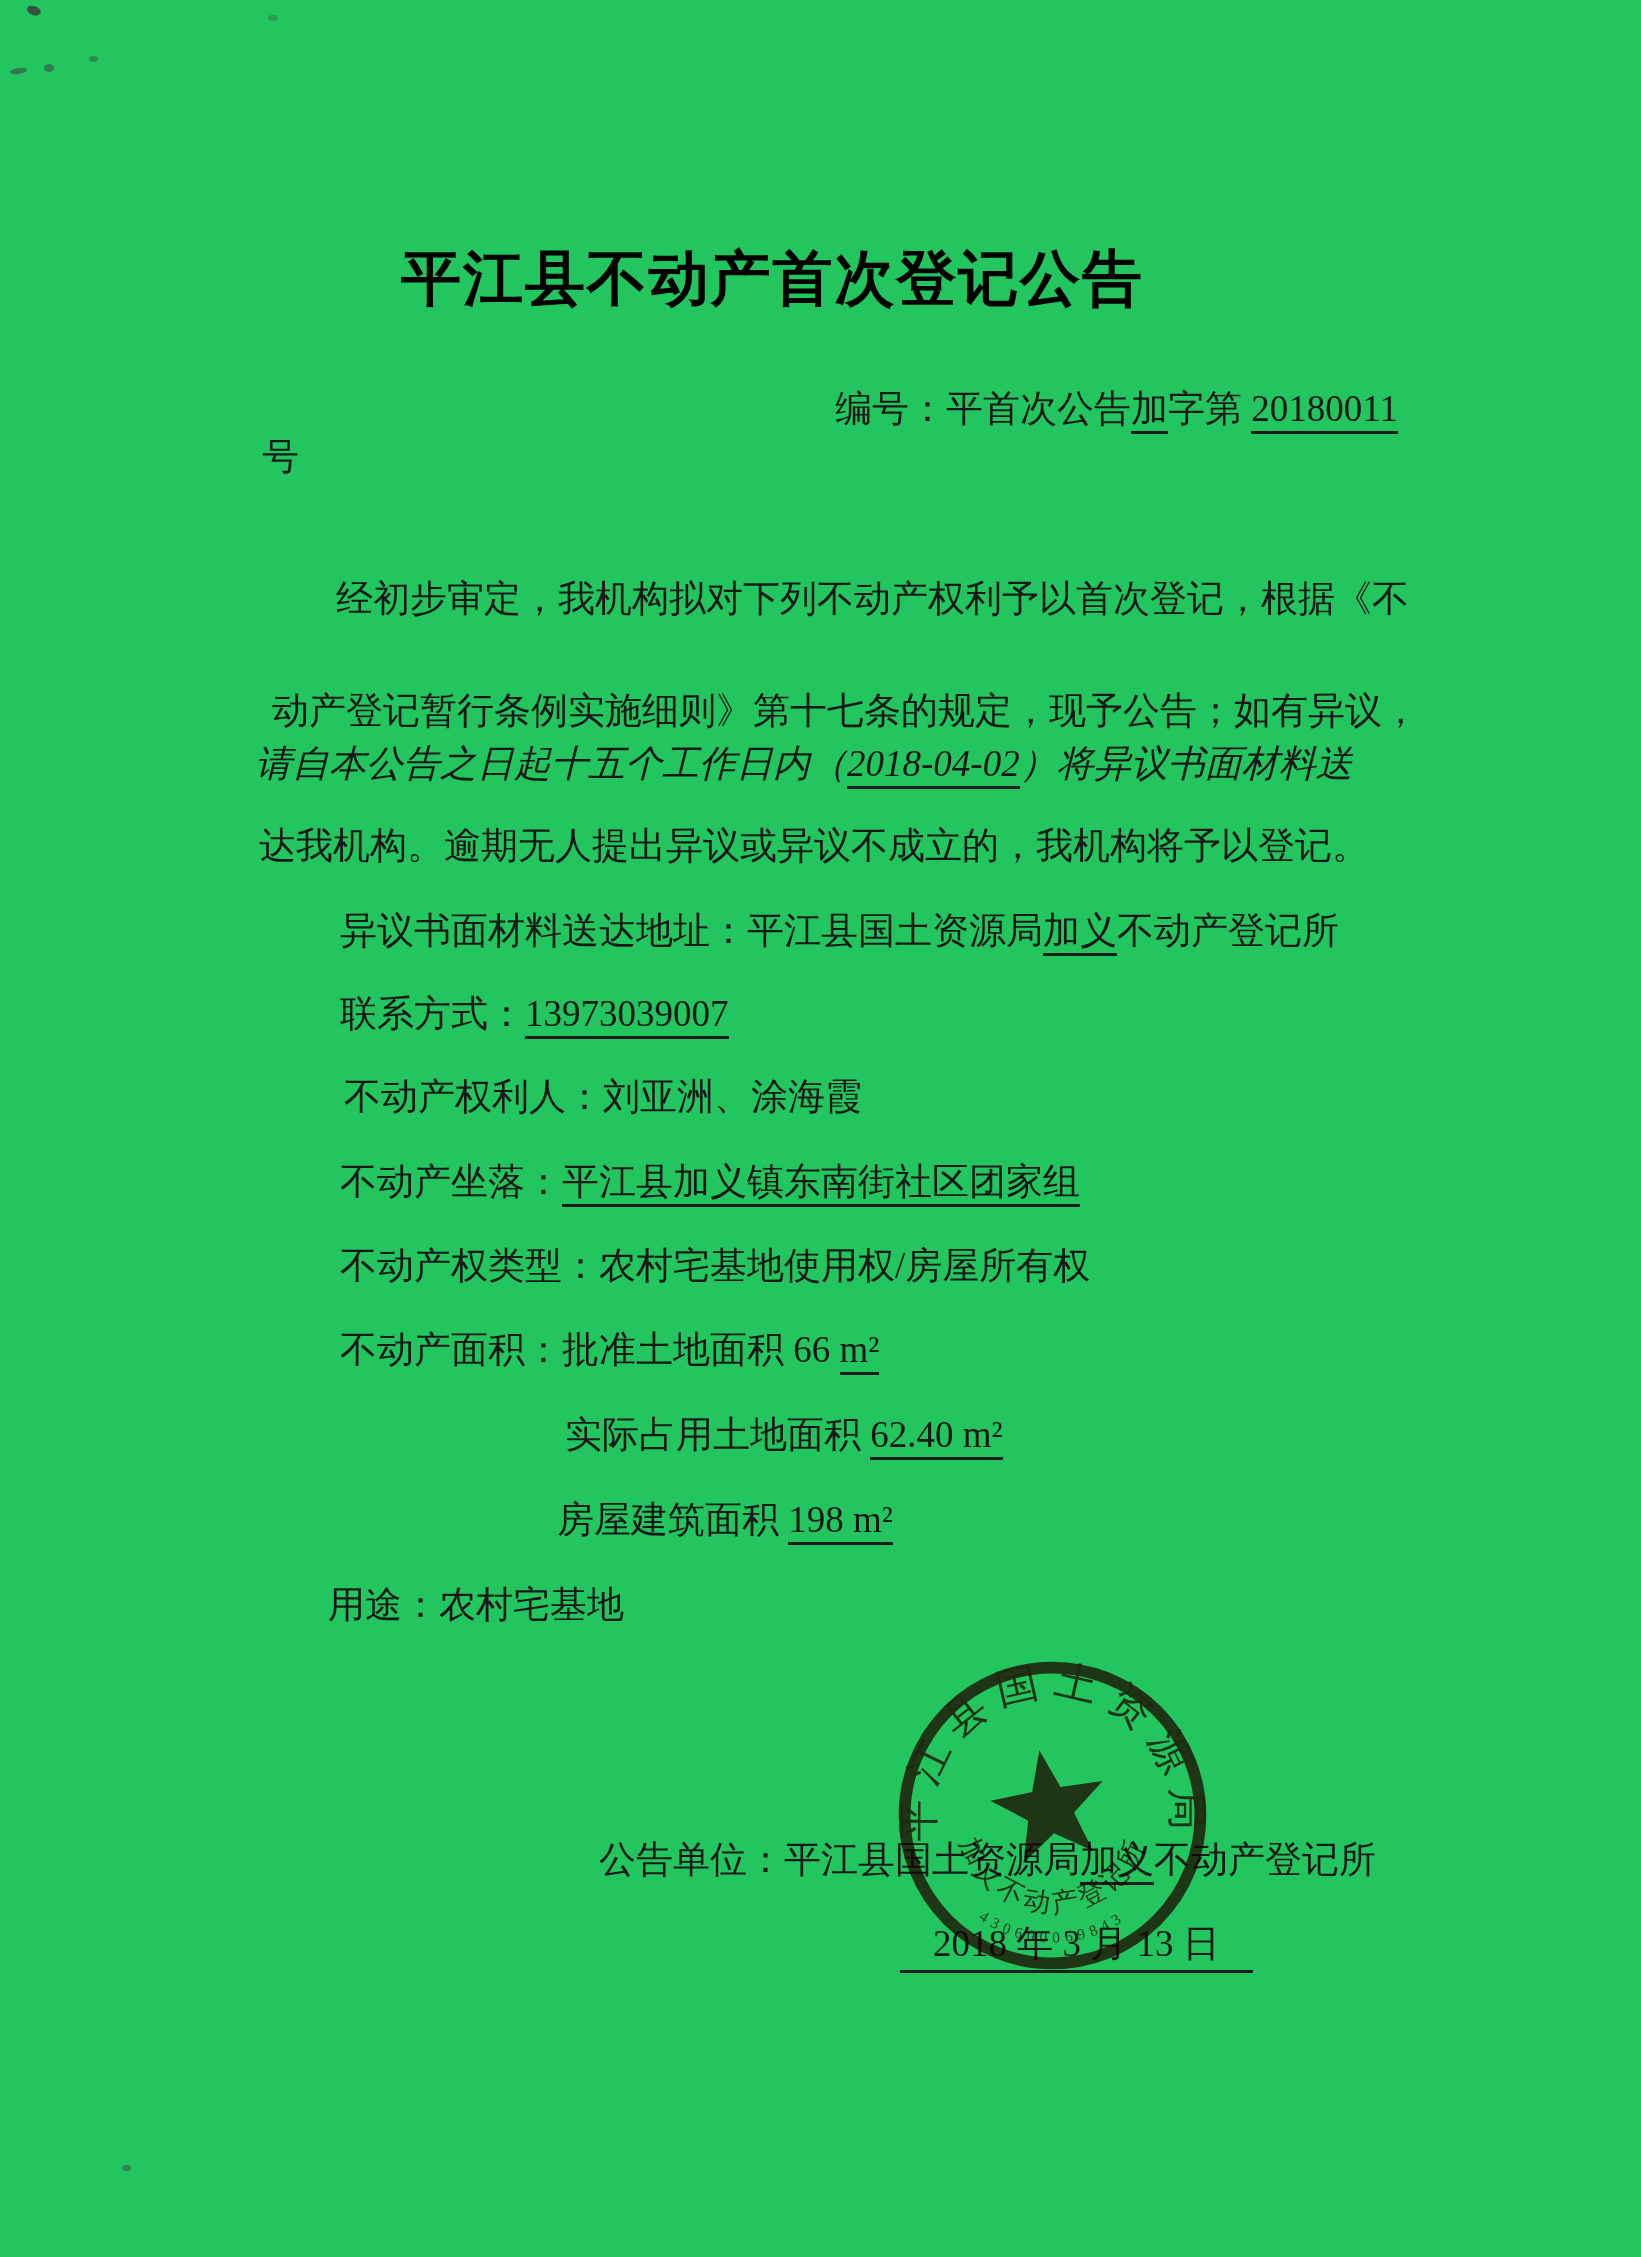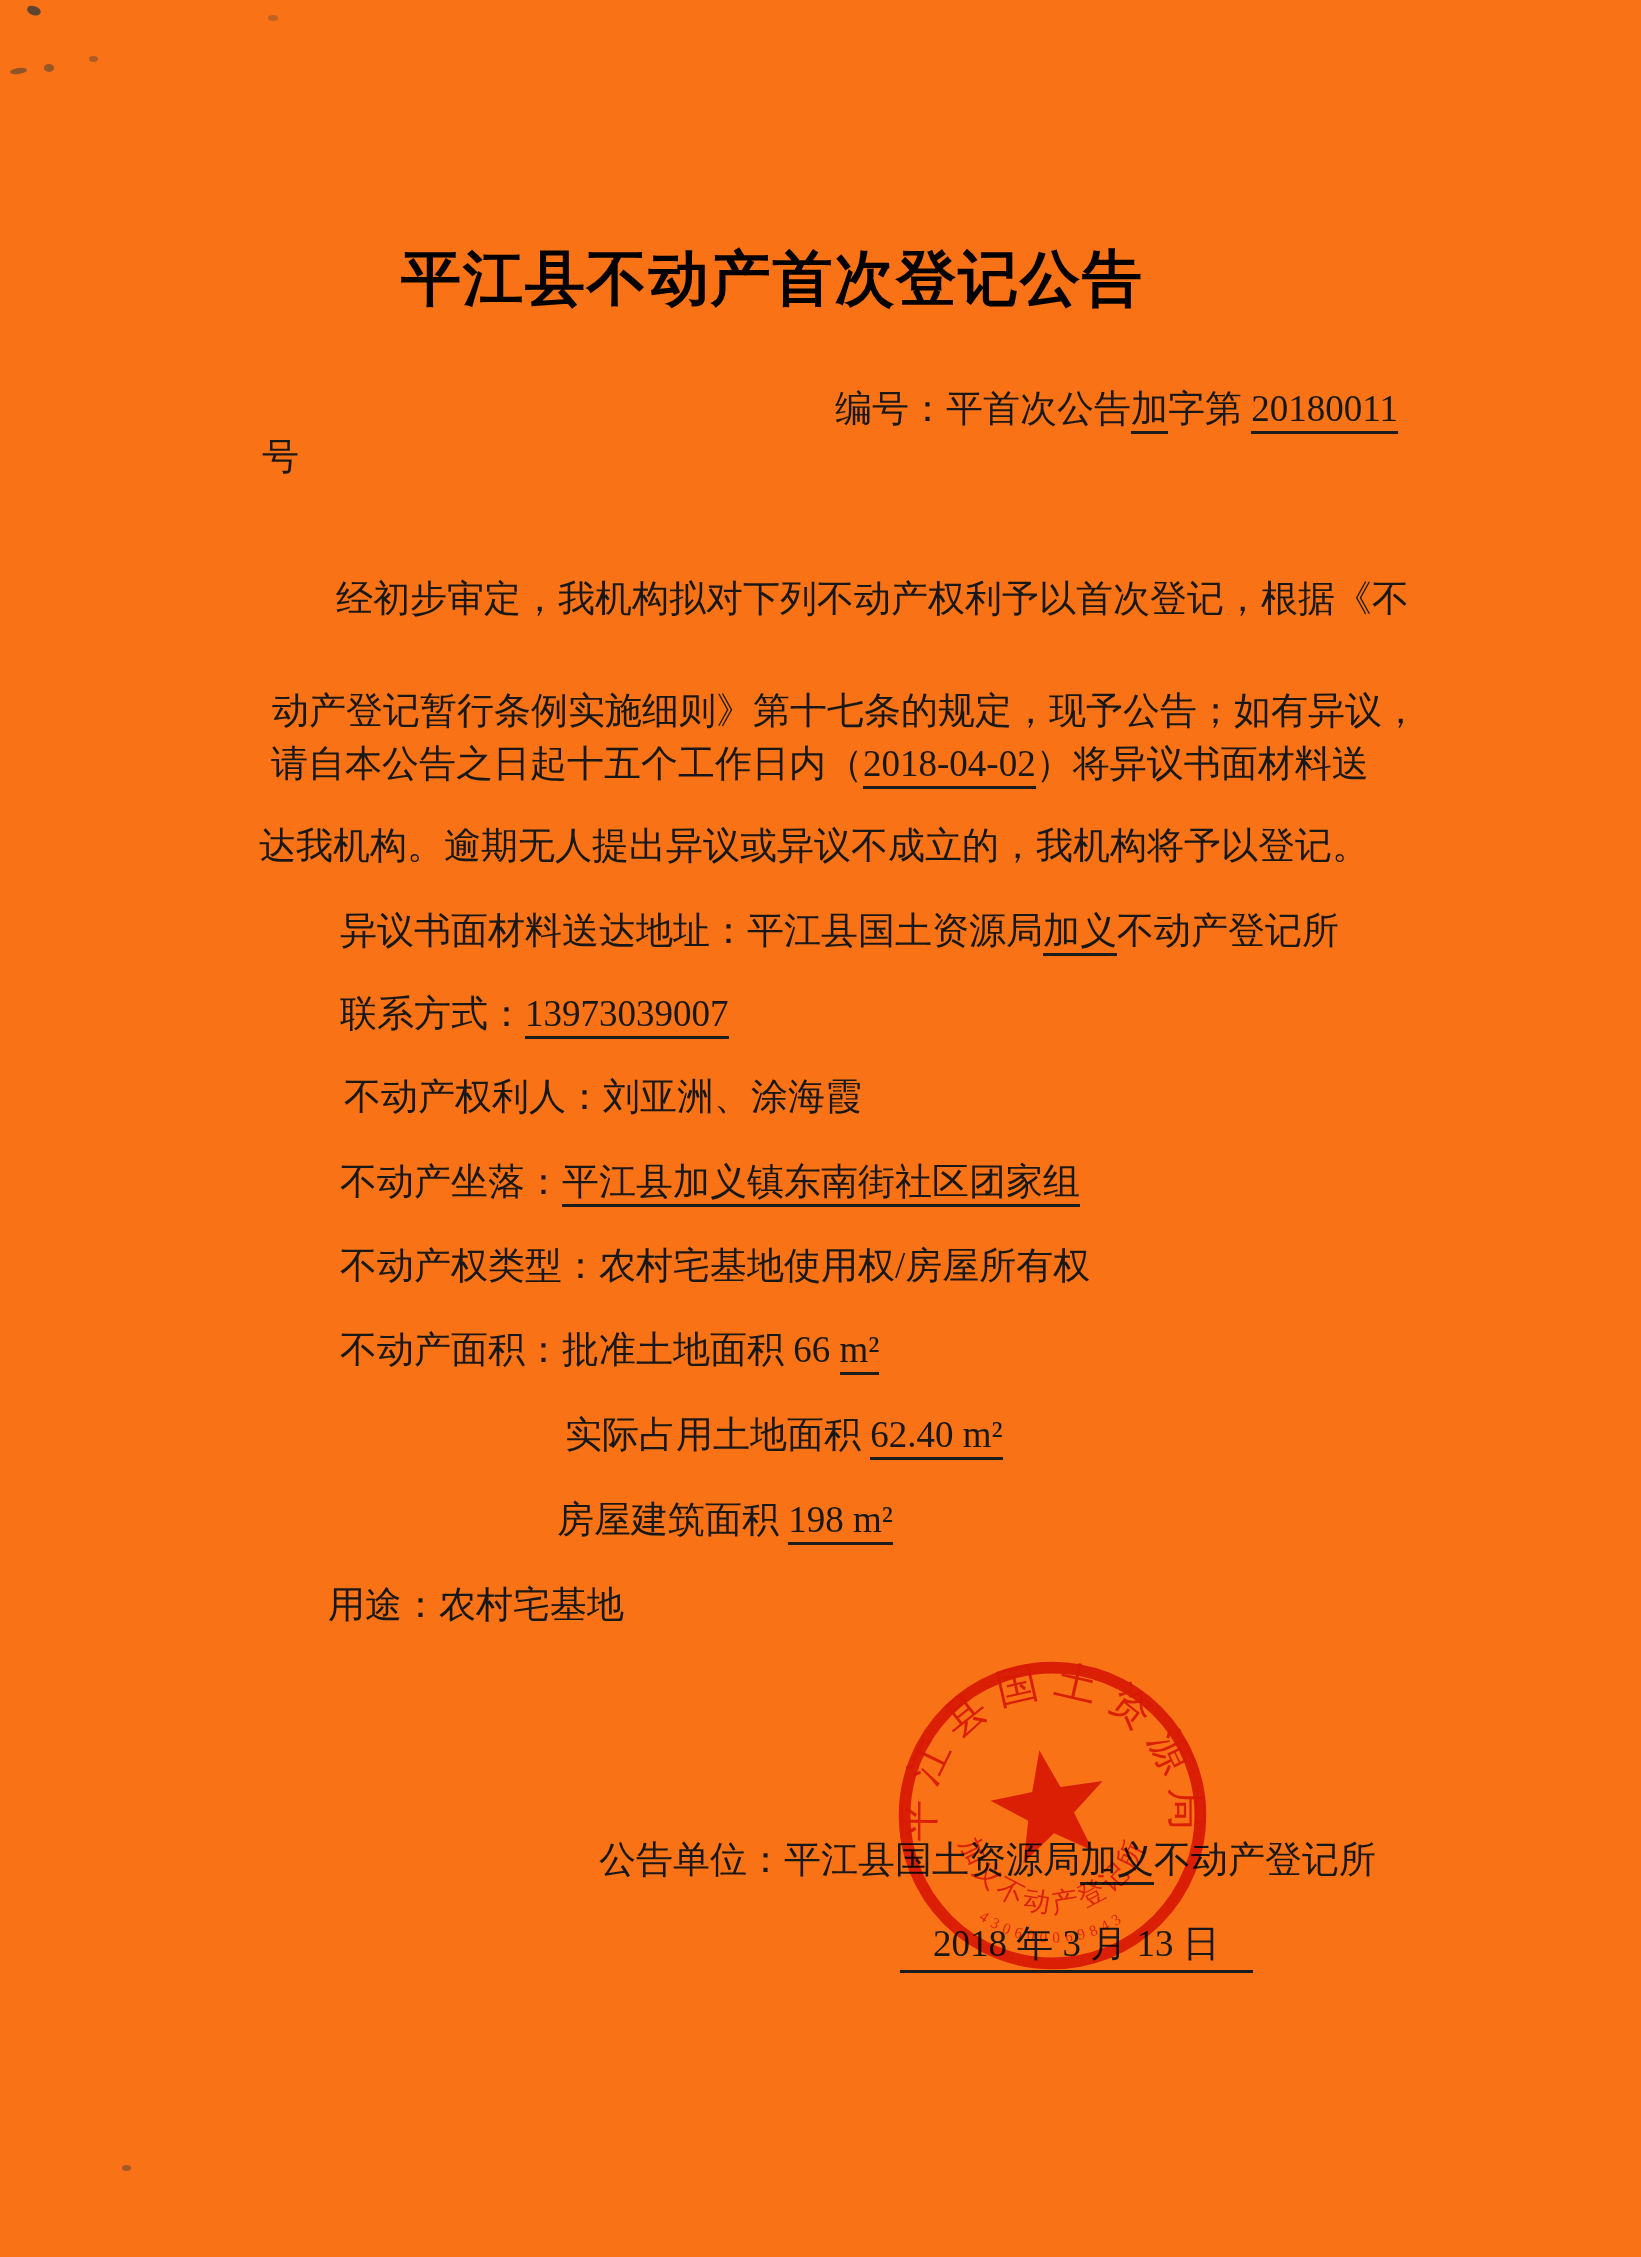--- a/index.html
+++ b/index.html
@@ -1,20 +1,20 @@
 <!DOCTYPE html>
 <html><head>
 <meta charset="utf-8">
 <style>
   * { margin:0; padding:0; box-sizing:border-box; }
   html,body { background:#ffffff; }
   .page {
     position:relative;
     width:1641px; height:2257px;
-    background:#f97316;
+    background:#22c55e;
     overflow:hidden;
     font-family:"Liberation Serif","DejaVu Serif",serif;
     color:#1a1a1a;
   }
   .title {
     position:absolute; top:239px; left:0; width:1545px;
     text-align:center;
     font-size:60px; font-weight:900; letter-spacing:1.9px;
     color:#000;
   }
@@ -23,21 +23,21 @@
     font-size:37px; line-height:1.25;
     white-space:nowrap;
     color:#181818;
   }
   .num { font-family:"Liberation Serif",serif; }
   .u { border-bottom:3.9px solid #1c1c1c; padding-bottom:1.9px; }
   .docno { right:243px; top:386px; text-align:right; }
   .hao { left:262px; top:434px; }
   .p1 { left:336px; top:576px; }
   .p2 { left:259px; top:688px;margin-left:13px; }
-  .p3 { left:271px; top:741px; }
+  .p3 { left:255px; top:741px;font-style:italic; }
   .p4 { left:259px; top:823px; }
   .f-addr    { left:340px; top:908px; }
   .f-contact { left:340px; top:991px; }
   .f-owner   { left:344px; top:1074px;font-family:Liberation Serif, serif; }
   .f-loc     { left:340px; top:1159px; }
   .f-type    { left:340px; top:1243px; }
   .f-area1   { left:340px; top:1327px; }
   .f-area2   { left:565px; top:1412px; }
   .f-area3   { left:557px; top:1497px; }
   .f-usage   { left:328px; top:1582px; }

